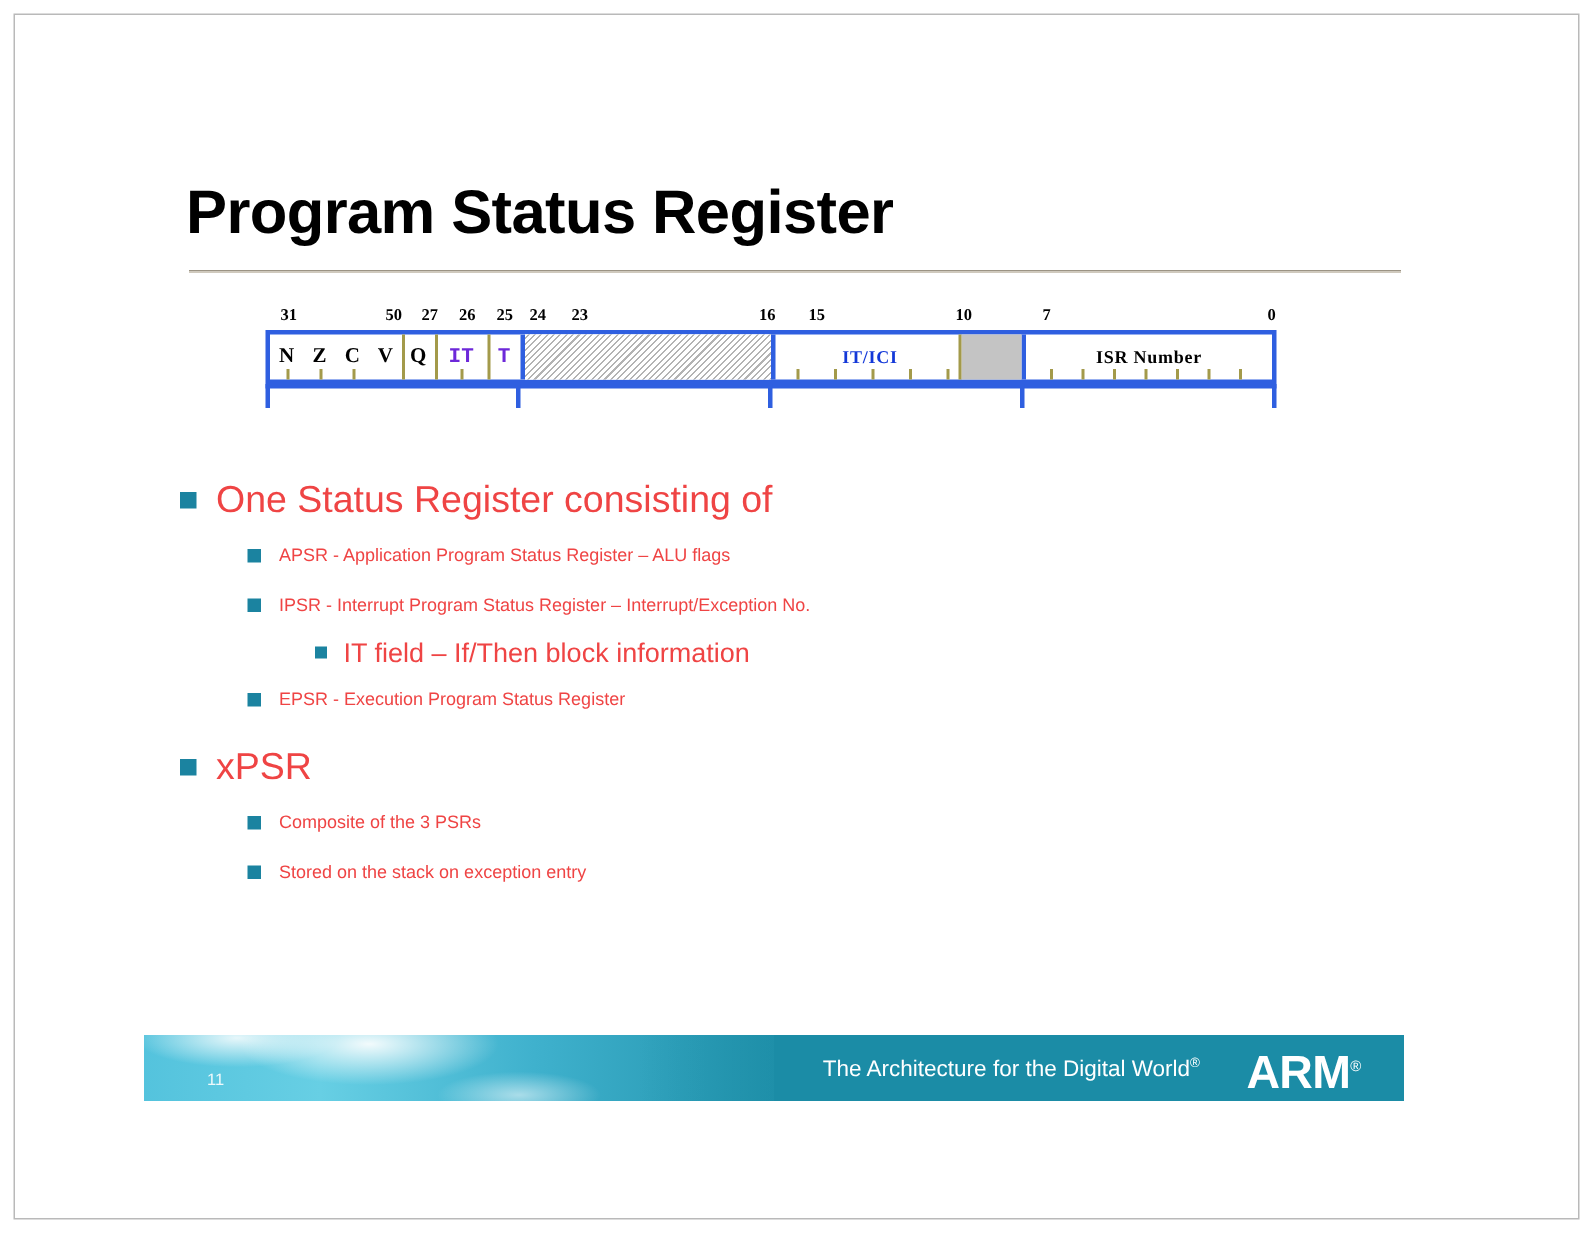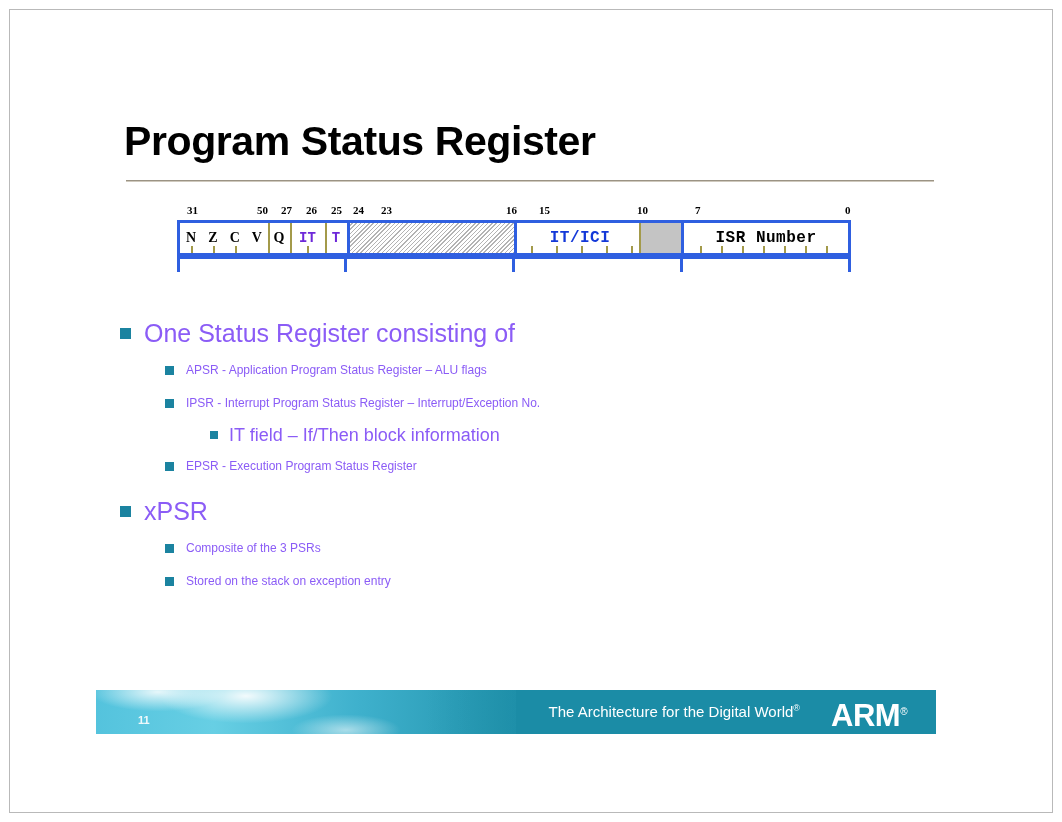--- a/index.html
+++ b/index.html
@@ -92,23 +92,23 @@
     height: 100%;
     box-sizing: border-box;
     display: flex;
     align-items: center;
     justify-content: center;
   }
   .reg-sec + .reg-sec {
     border-left: 3px solid #2f5fe0;
   }
   .sec-label {
-    font-family: Liberation Mono, monospace;
+    font-family: Liberation Serif, serif;
     font-weight: bold;
-    font-size: 16px;
+    font-size: 12px;
     letter-spacing: 0.5px;
     z-index: 3;
     position: relative;
   }
   .sec-label.blue { color: #1338d8; }
   .sec-label.black { color: #000000; }
 
   
   .flags {
     display: flex;
@@ -213,21 +213,21 @@
     align-items: flex-start;
     color: #1a1a1a;
   }
   .bmark {
     flex: 0 0 auto;
     background: #1b83a0;
     display: inline-block;
   }
   .btext {
     font-family: "Liberation Sans", sans-serif;
-    color: #8b5cf6;
+    color: #ef4444;
     white-space: nowrap;
   }
 
   
   .lvl1 { margin-left: 0px; margin-bottom: 6px; }
   .lvl1 .bmark { width: 11px; height: 11px; margin-top: 12px; margin-right: 13px; }
   .lvl1 .btext { font-size: 25px; line-height: 34px; }
 
   
   .lvl2 { margin-left: 45px; margin-bottom: 5px; }
@@ -266,21 +266,21 @@
     position: absolute;
     left: 330px; top: 0;
     width: 180px; height: 44px;
     background: linear-gradient(to right, rgba(34,147,172,0.0) 0%, #1b8ca6 100%);
   }
   .page-num {
     position: absolute;
     left: 42px;
     top: 24px;
     font-size: 11px;
-    font-weight: bold;
+    font-weight: normal;
     color: #ffffff;
     opacity: 0.9;
     font-family: "Liberation Sans", sans-serif;
   }
   .tagline {
     position: absolute;
     right: 136px;
     top: 13px;
     font-size: 15px;
     color: #ffffff;

